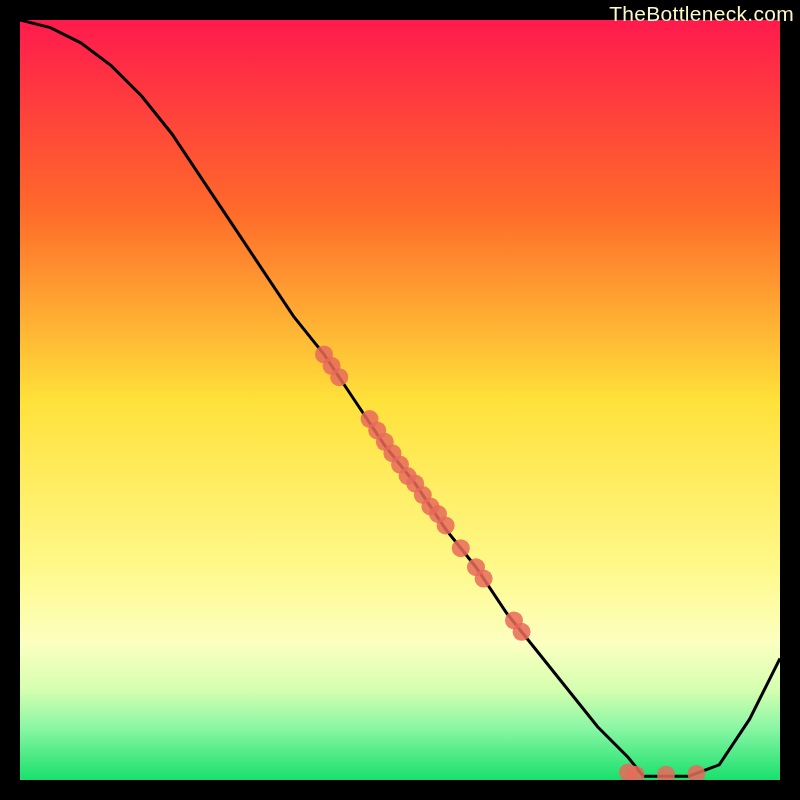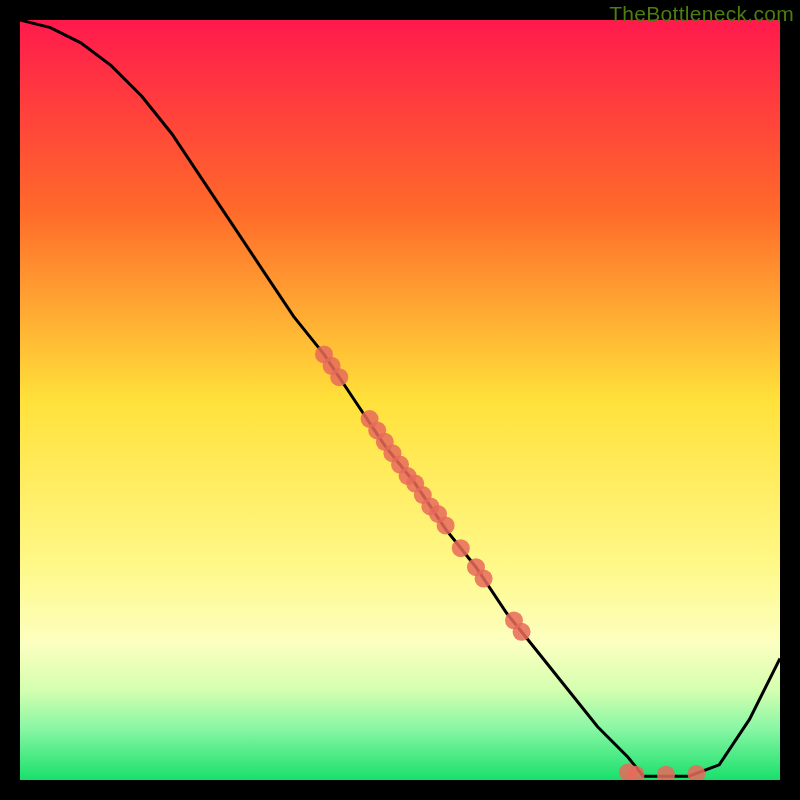--- a/index.html
+++ b/index.html
@@ -23,21 +23,21 @@
     left: 20px;
     top: 20px;
     width: 760px;
     height: 760px;
     overflow: hidden;
   }
   .watermark {
     position: absolute;
     top: 2px;
     right: 6px;
-    color: #4d7c0f;
+    color: #fef9c3;
     font-family: Arial, Helvetica, sans-serif;
     font-size: 21px;
     font-weight: 500;
     letter-spacing: 0.3px;
     user-select: none;
   }
   svg { display: block; }
 </style>
 </head>
 <body>

